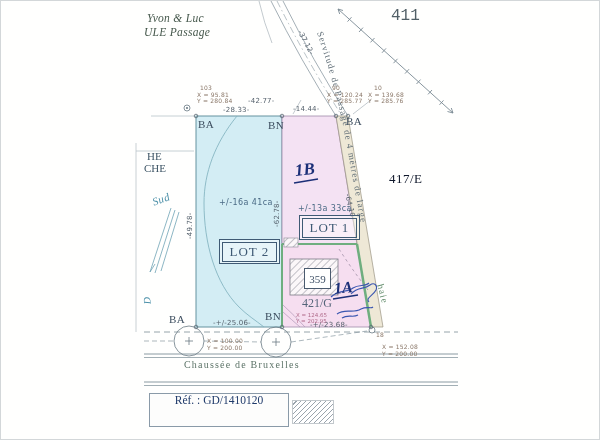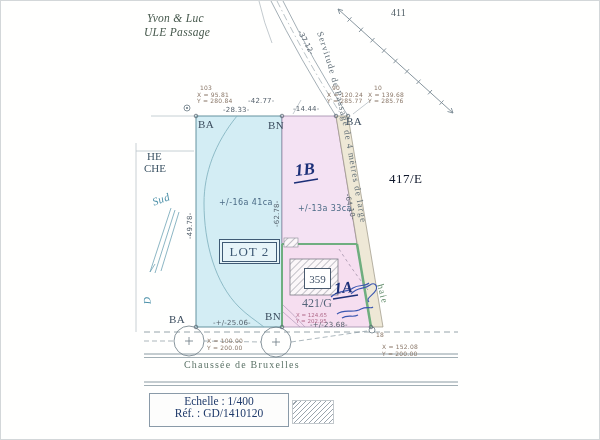--- a/index.html
+++ b/index.html
@@ -1,20 +1,20 @@
 <!DOCTYPE html>
 <html><head>
 <meta charset="utf-8">
 <style>
   html,body{margin:0;padding:0;background:#fff;}
   #stage{position:relative;width:600px;height:440px;background:#fffffe;border:1px solid #d3d7d9;box-sizing:border-box;overflow:hidden;font-family:"Liberation Serif","DejaVu Serif",serif;}
   #linework{position:absolute;left:0;top:0;}
   .t{position:absolute;white-space:nowrap;color:#44566a;}
   .owner{font-size:11.5px;color:#46584c;letter-spacing:.3px;font-style:italic;}
-  .parcelno{font-size:10px;color:#515f66;}
+  .parcelno{font-size:16px;color:#515f66;font-family:Liberation Mono, monospace;}
   .parcel-lg{font-size:13px;color:#0f172a;letter-spacing:.5px;}
   .marker{font-size:11px;color:#3c4d5e;letter-spacing:.5px;}
   .meas{font-size:7px;color:#55616c;font-family:"DejaVu Sans",sans-serif;letter-spacing:.2px;}
   .tiny{font-size:6px;color:#8a7768;font-family:"DejaVu Sans",sans-serif;letter-spacing:.2px;}
   .tinypink{font-size:5.5px;color:#b06a8a;font-family:"DejaVu Sans",sans-serif;}
   .area{font-size:8px;color:#4a6a85;font-family:"DejaVu Sans",sans-serif;letter-spacing:.4px;}
   .lotbox{position:absolute;border:1.5px solid #3f5a74;background:rgba(255,255,255,.45);padding:1.5px;}
   .lotbox .inner{border:1px solid #3f5a74;padding:1px 7px;font-size:13px;color:#3f5a74;letter-spacing:1px;}
   .hand{font-weight:bold;font-style:italic;color:#1b2f77;}
   .cutword{font-size:11px;color:#3f5666;}
@@ -180,20 +180,23 @@
   <span class="t meas" style="left:185px;top:238px;transform:rotate(-90deg);transform-origin:0 0">-49.78-</span>
   <span class="t meas" style="left:272px;top:226px;transform:rotate(-90deg);transform-origin:0 0">-62.78-</span>
   <span class="t meas" style="left:302px;top:28px;transform:rotate(62deg);transform-origin:0 0">-37.12-</span>
   <span class="t meas" style="left:350px;top:192px;transform:rotate(77deg);transform-origin:0 0">-64.10-</span>
 
   <span class="t area" style="left:218px;top:197px">+/-16a 41ca</span>
   <span class="t area" style="left:297px;top:203px">+/-13a 33ca</span>
   <div class="lotbox" style="left:218px;top:238px">
       <div class="inner">LOT 2</div>
     </div>
+  <div class="lotbox" style="left:298px;top:214px">
+      <div class="inner">LOT 1</div>
+    </div>
 
   <span class="t hand" style="left:294px;top:159px;font-size:17px;transform:rotate(-6deg)">1B</span>
   <span class="t hand" style="left:333px;top:278px;font-size:16px;transform:rotate(-5deg)">1A</span>
 
   <div class="b412">
       <span>359</span>
     </div>
   <span class="t" style="left:301px;top:295px;font-size:12px;color:#55657a">421/G</span>
 
   <span class="t meas" style="left:212px;top:318px">-+/-25.06-</span>
@@ -210,18 +213,17 @@
   <span class="t cutword" style="left:146px;top:149px">HE</span>
   <span class="t cutword" style="left:143px;top:161px">CHE</span>
   <span class="t sud" style="left:151px;top:192px;transform:rotate(-20deg)">Sud</span>
   <span class="t sud" style="left:142px;top:294px;font-size:10px;transform:rotate(-95deg)">D</span>
 
   <span class="t haie" style="left:384px;top:282px;transform:rotate(75deg);transform-origin:0 0">haie</span>
 
   <span class="t streetname" style="left:183px;top:358px">Chaussée de Bruxelles</span>
 
   <div class="scalebox">
-    <div class="l1">Echelle : 1/400</div>
     <div class="l2">Réf. : GD/1410120</div>
   </div>
   <div class="hatchswatch"></div>
 
 </div>
 
 </body></html>

